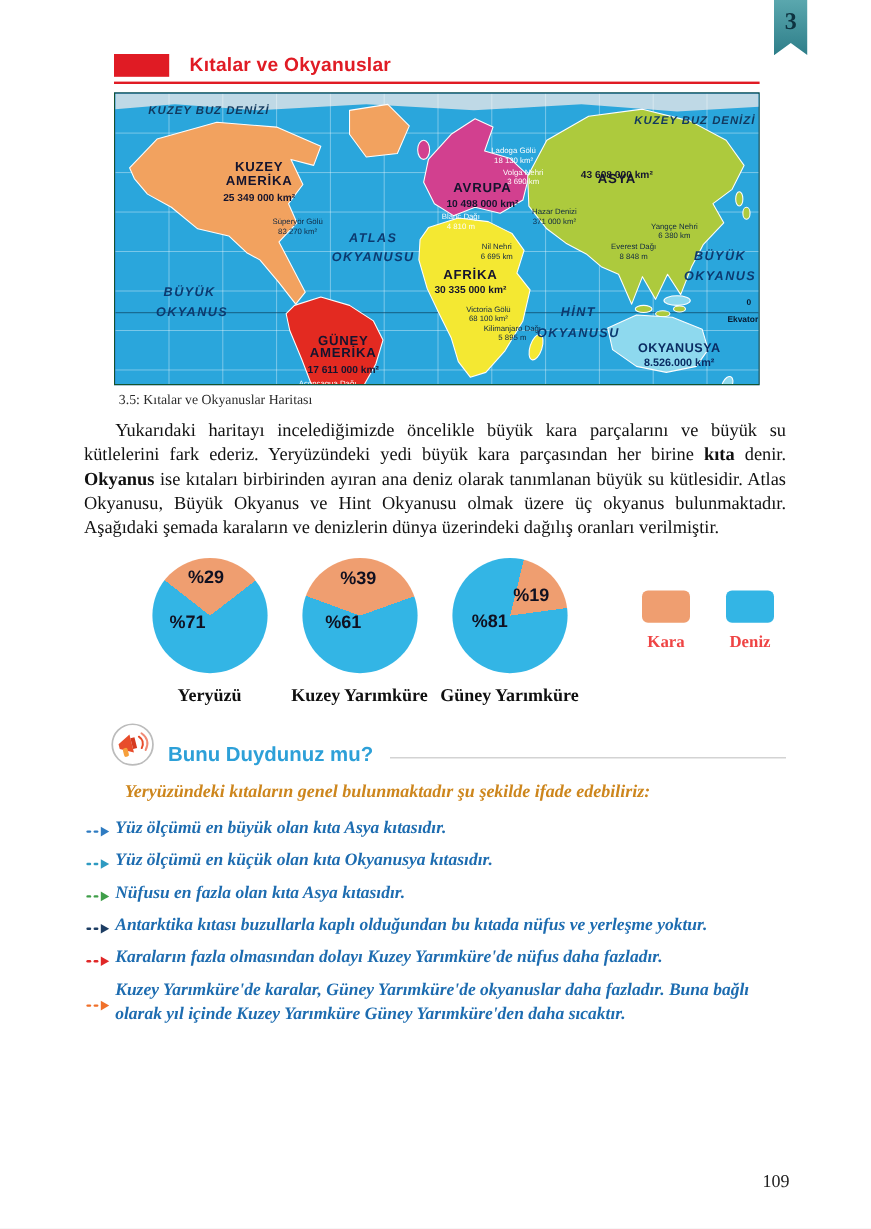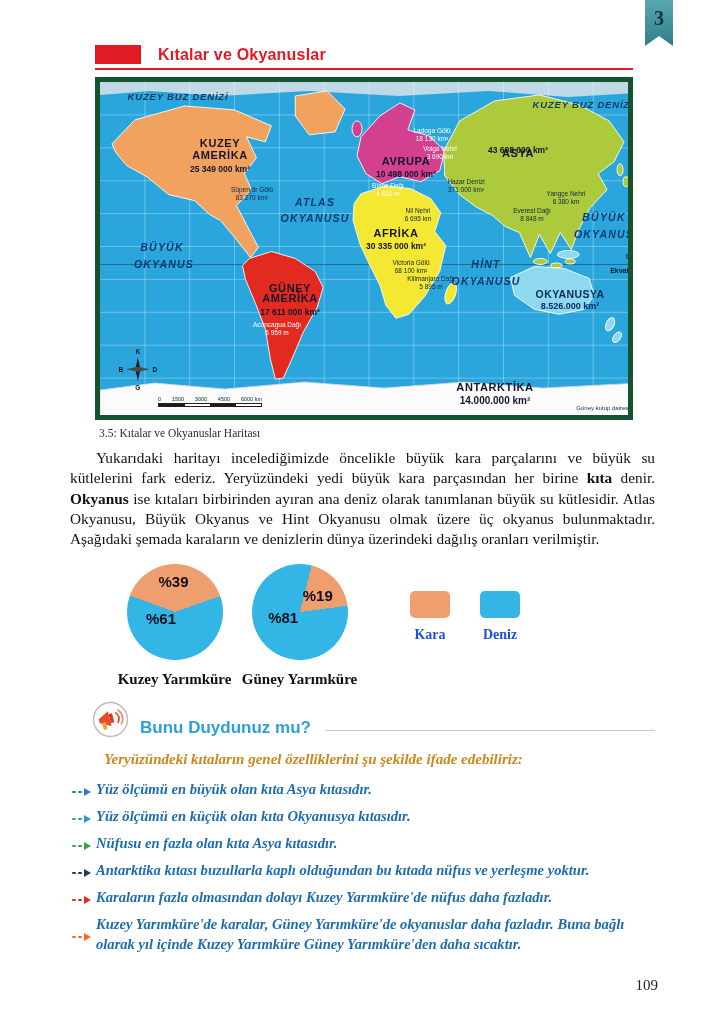--- a/index.html
+++ b/index.html
@@ -16,21 +16,21 @@
 
   .content{padding:45px 71px 0 70px}
 
   
   .hdr-row{display:flex;align-items:center;margin-left:25px}
   .hdr-block{width:46px;height:19px;background:#e01b24}
   .hdr-title{font-family:"Liberation Sans",sans-serif;font-weight:700;font-size:16px;color:#e01b24;margin-left:17px;letter-spacing:.2px}
   .hdr-line{height:2px;background:#e01b24;margin:4px 0 0 25px;width:538px}
 
   
-  .map-fig{position:relative;width:538px;height:343px;margin:7px 0 0 25px;border:5px solid #14532d;background:#3b82f6;overflow:hidden}
+  .map-fig{position:relative;width:538px;height:244px;margin:7px 0 0 25px;border:1px solid #14532d;background:#3b82f6;overflow:hidden}
   .mapsvg{position:absolute;inset:0;display:block}
   .mlbl{position:absolute;transform:translate(-50%,-50%);white-space:nowrap;font-family:"Liberation Sans",sans-serif;text-align:center;line-height:1.05;pointer-events:none}
   .mlbl.cont{font-weight:700;font-size:11px;color:#14142e;letter-spacing:.6px}
   .mlbl.area{font-weight:700;font-size:8.5px;color:#14142e}
   .mlbl.areabig{font-weight:700;font-size:10px;color:#14142e}
   .mlbl.ocean{font-style:italic;font-weight:600;font-size:10.5px;color:#0c3a70;letter-spacing:1.2px}
   .mlbl.sea{font-style:italic;font-weight:600;font-size:9.5px;color:#12395e;letter-spacing:.8px}
   .mlbl.feat{font-size:6.5px;color:#0f2742}
   .mlbl.featw{font-size:6.5px;color:#fdfdfd}
   .mlbl.bolddark{font-weight:700;font-size:10.5px;color:#0a2c63;letter-spacing:.4px}
@@ -52,21 +52,21 @@
   .pie-block{width:125px;text-align:center}
   .pie{position:relative;width:96px;height:96px;border-radius:50%;margin:0 auto}
   .pval{position:absolute;transform:translate(-50%,-50%);font-family:"Liberation Sans",sans-serif;font-weight:700;font-size:15px;color:#101020}
   .pie-0 .land-label{left:47%;top:17%}   .pie-0 .sea-label{left:31%;top:57%}
   .pie-1 .land-label{left:49%;top:18%}   .pie-1 .sea-label{left:36%;top:57%}
   .pie-2 .land-label{left:69%;top:33%}   .pie-2 .sea-label{left:33%;top:55%}
   .pie-caption{margin-top:11px;font-family:"Liberation Serif",serif;font-weight:700;font-size:15px;color:#101010}
   .legend{display:flex;gap:30px;margin-left:48px;margin-top:27px}
   .lg-item{text-align:center}
   .lg-swatch{width:40px;height:27px;border-radius:5px}
-  .lg-label{margin-top:9px;font-family:"Liberation Serif",serif;font-weight:700;font-size:14px;color:#1d4ed8}
+  .lg-label{margin-top:9px;font-family:"Liberation Serif",serif;font-weight:700;font-size:14px;color:#ef4444}
 
   
   .dyh-row{display:flex;align-items:flex-end;margin-top:13px;margin-left:22px}
   .dyh-icon{width:37px;height:37px;flex:0 0 37px}
   .dyh-title{font-family:"Liberation Sans",sans-serif;font-weight:700;font-size:17px;color:#2da0d8;margin-left:11px;white-space:nowrap}
   .dyh-line{flex:1;height:1px;background:#c9c9c9;margin-left:14px;align-self:flex-end;margin-bottom:7px}
   .dyh-intro{margin:13px 0 11px 34px;font-style:italic;font-weight:700;font-size:15px;color:#cd861d}
 
   .facts{margin-left:2px}
   .fact{display:flex;margin-bottom:7px}
@@ -198,20 +198,27 @@
           </div>
       </div>
     </div>
 
     <div class="caption">3.5: Kıtalar ve Okyanuslar Haritası</div>
 
     <p class="body-par"><span>Yukarıdaki haritayı incelediğimizde öncelikle büyük kara parçalarını ve büyük su kütlelerini fark ederiz. Yeryüzündeki yedi büyük kara parçasından her birine </span><b>kıta</b><span> denir. </span><b>Okyanus</b><span> ise kıtaları birbirinden ayıran ana deniz olarak tanımlanan büyük su kütlesidir. Atlas Okyanusu, Büyük Okyanus ve Hint Okyanusu olmak üzere üç okyanus bulunmaktadır. Aşağıdaki şemada karaların ve denizlerin dünya üzerindeki dağılış oranları verilmiştir.</span></p>
 
     <div class="charts">
       <div class="pie-block">
+        <div class="pie pie-0" style="background: conic-gradient(from -52deg, rgb(239, 158, 112) 0deg, rgb(239, 158, 112) 29%, rgb(51, 181, 229) 29%, rgb(51, 181, 229) 100%);">
+          <span class="pval land-label">%29</span>
+          <span class="pval sea-label">%71</span>
+        </div>
+        <div class="pie-caption">Yeryüzü</div>
+      </div>
+      <div class="pie-block">
         <div class="pie pie-1" style="background: conic-gradient(from -70deg, rgb(239, 158, 112) 0deg, rgb(239, 158, 112) 39%, rgb(51, 181, 229) 39%, rgb(51, 181, 229) 100%);">
           <span class="pval land-label">%39</span>
           <span class="pval sea-label">%61</span>
         </div>
         <div class="pie-caption">Kuzey Yarımküre</div>
       </div>
       <div class="pie-block">
         <div class="pie pie-2" style="background: conic-gradient(from 14deg, rgb(239, 158, 112) 0deg, rgb(239, 158, 112) 19%, rgb(51, 181, 229) 19%, rgb(51, 181, 229) 100%);">
           <span class="pval land-label">%19</span>
           <span class="pval sea-label">%81</span>
@@ -238,21 +245,21 @@
           <rect x="17.5" y="12.5" width="3.4" height="9" fill="#d63a20"></rect>
           <rect x="9.2" y="19.2" width="4" height="7.2" rx="1.6" fill="#f6a03c"></rect>
           <path d="M24.5 13 q4 4.5 0 9.5" fill="none" stroke="#e84c2b" stroke-width="1.6" stroke-linecap="round"></path>
           <path d="M27.2 10.8 q6 6.8 0 14" fill="none" stroke="#e84c2b" stroke-width="1.6" stroke-linecap="round" opacity=".65"></path>
         </g>
       </svg>
       <div class="dyh-title">Bunu Duydunuz mu?</div>
       <div class="dyh-line"></div>
     </div>
 
-    <div class="dyh-intro">Yeryüzündeki kıtaların genel özelliklerini şu şekilde ifade edebiliriz:</div>
+    <div class="dyh-intro">Yeryüzündeki kıtaların genel bulunmaktadır şu şekilde ifade edebiliriz:</div>
 
     <div class="facts" id="facts-list">
         <div class="fact">
           <span class="fact-arrow" style="color: rgb(46, 123, 193);">
             <span class="d"></span>
             <span class="d"></span>
             <span class="tri"></span>
           </span>
           <span class="fact-text">Yüz ölçümü en büyük olan kıta Asya kıtasıdır.</span>
         </div>

